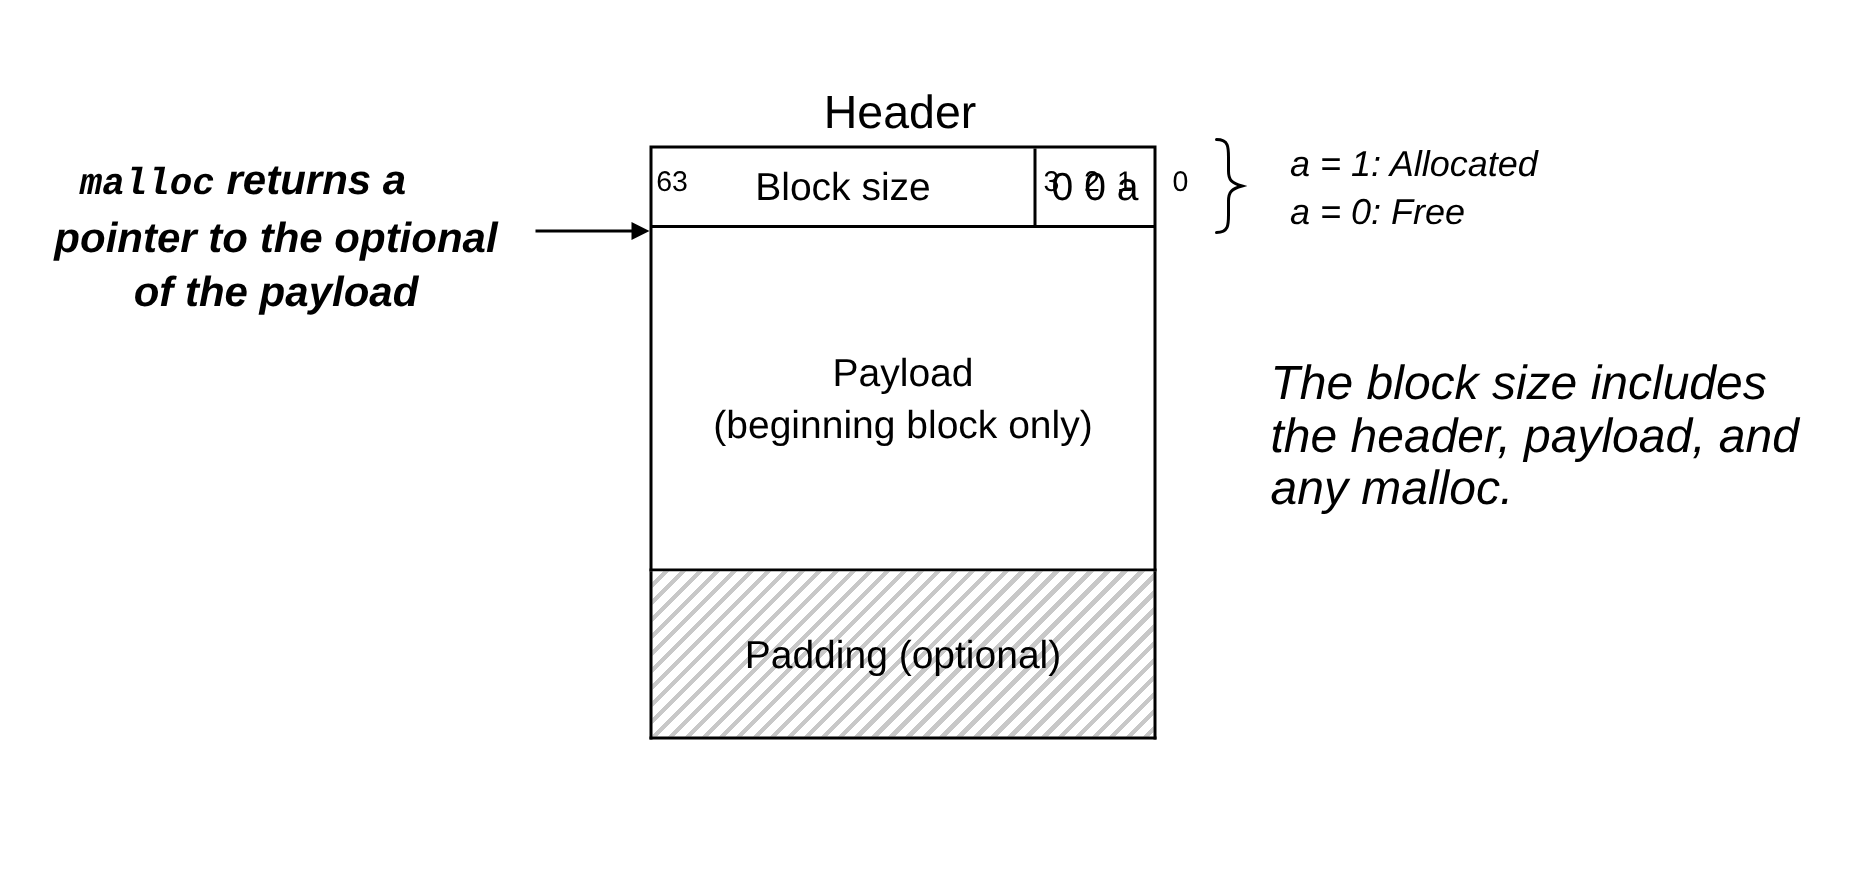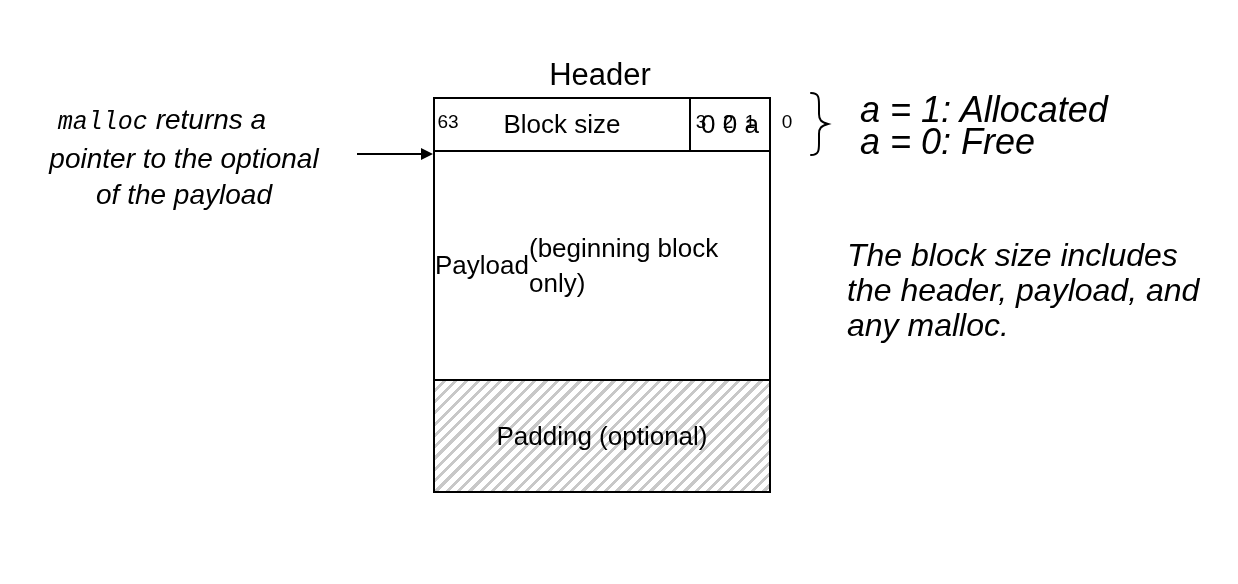--- a/index.html
+++ b/index.html
@@ -15,20 +15,21 @@
 
   
   .left-note {
     position: absolute;
     left: 10px; top: 102px; width: 348px;
     text-align: center;
     font-style: italic;
     font-size: 28px;
     line-height: 36px;
     white-space: nowrap;
+    font-weight: bold;
   }
   .left-note .ln1 { transform: translateX(-22px); }
   .code {
     font-family: "Liberation Mono", monospace;
     font-style: italic;
     font-size: 25px;
   }
 
   
   .arrow-line {
@@ -86,21 +87,21 @@
   .cell-flags {
     width: 80px;
     border-left: 2px solid #000;
     display: flex; align-items: center; justify-content: center;
     white-space: pre;
   }
   .payload {
     height: 229px;
     border: 2px solid #000;
     border-top: none;
-    display: flex; flex-direction: row;
+    display: flex; flex-direction: column;
     align-items: center; justify-content: center;
     line-height: 35px;
   }
   .padding {
     height: 112px;
     border: 2px solid #000;
     border-top: none;
     display: flex; align-items: center; justify-content: center;
     background: repeating-linear-gradient(
       135deg,
@@ -112,21 +113,21 @@
 
   
   .brace {
     position: absolute;
     left: 808px; top: 91px;
   }
   .legend {
     position: absolute;
     left: 860px; top: 94px;
     font-style: italic;
-    font-size: 36px;
+    font-size: 24px;
     line-height: 32px;
     white-space: nowrap;
   }
 
   
   .note-right {
     position: absolute;
     left: 847px; top: 238px;
     font-style: italic;
     font-size: 32px;

